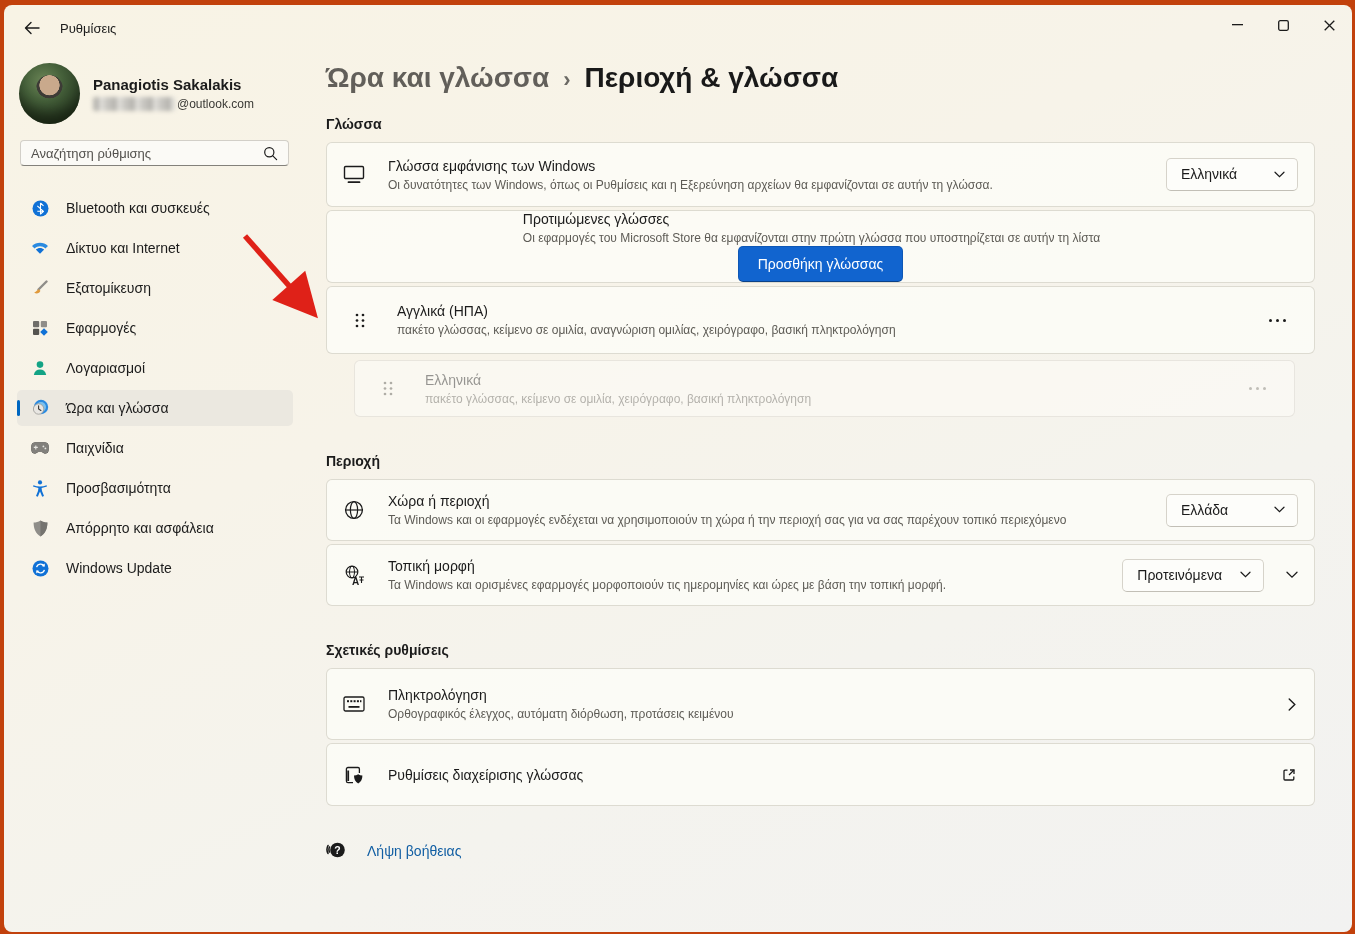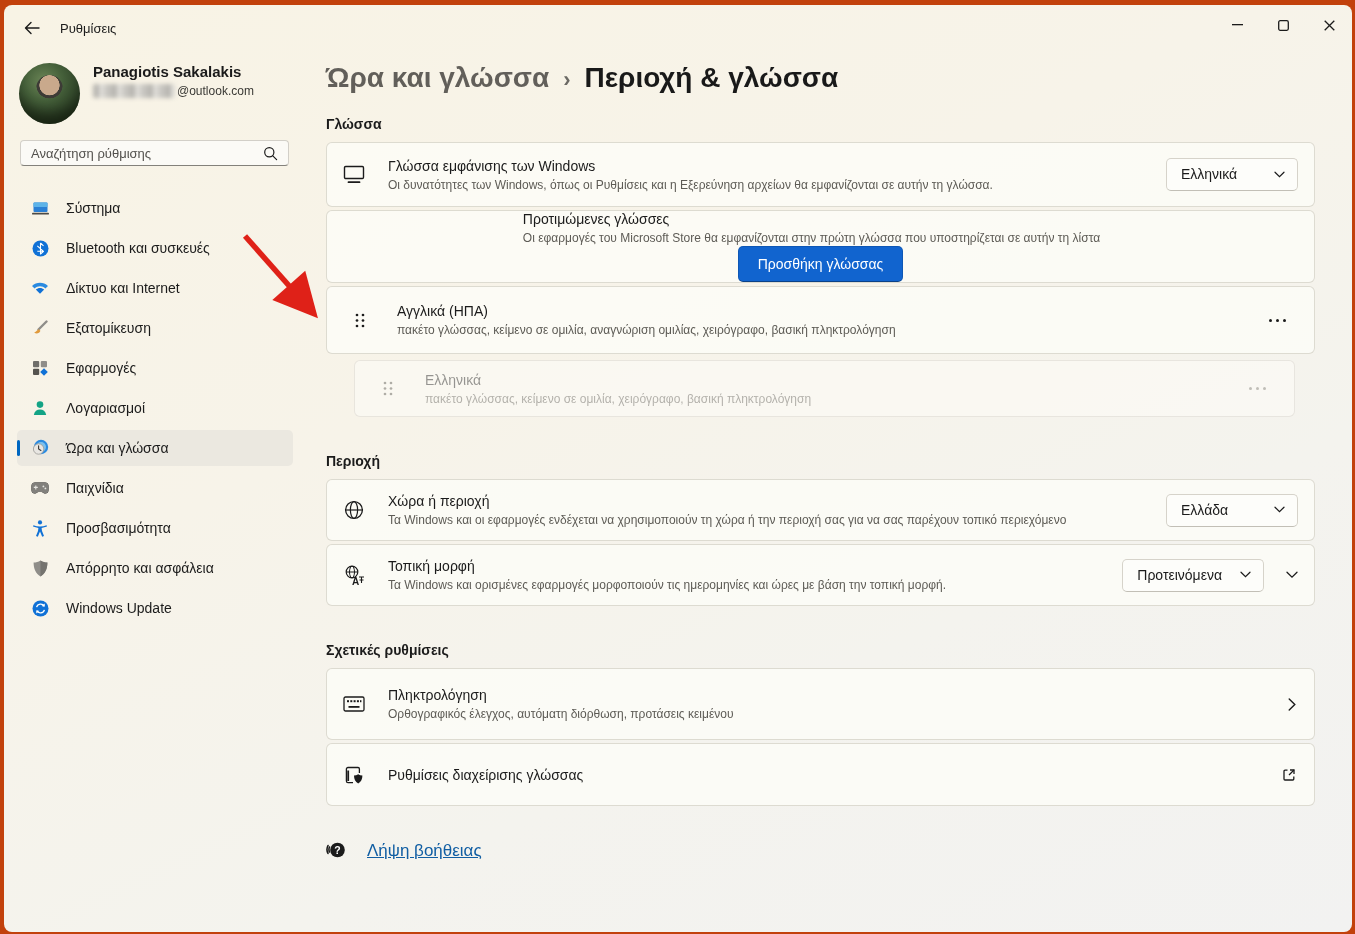--- a/index.html
+++ b/index.html
@@ -12,21 +12,21 @@
   }
   
   .titlebar { height:46px; display:flex; align-items:center; position:relative; }
   .back-btn { width:32px; height:32px; margin-left:12px; display:flex; align-items:center; justify-content:center; border-radius:4px; cursor:pointer; }
   .app-title { margin-left:12px; font-size:13px; color:#1b1b1b; }
   .caption-btns { position:absolute; right:0; top:0; height:40px; display:flex; }
   .cap { width:46px; height:40px; display:flex; align-items:center; justify-content:center; cursor:pointer; }
   
   .body-row { display:flex; height:calc(100% - 46px); }
   .sidebar { width:302px; flex-shrink:0; padding-top:4px; }
-  .profile { display:flex; align-items:flex-start; gap:13px; margin:8px 16px 16px 15px; }
+  .profile { display:flex; align-items:center; gap:13px; margin:8px 16px 16px 15px; }
   .avatar { width:61px; height:61px; border-radius:50%; flex-shrink:0;
     background:radial-gradient(circle at 40% 30%, #6b8556 0%, #45603a 35%, #2a3c24 70%, #18220f 100%);
     box-shadow:inset 0 -18px 14px -8px rgba(20,28,14,.7); position:relative; overflow:hidden;}
   .avatar::after { content:""; position:absolute; left:17px; top:12px; width:27px; height:27px; border-radius:50%;
     background:radial-gradient(circle at 50% 38%, #c9a98c 0 46%, #3d3b36 48% 60%, transparent 62%); }
   .profile-name { font-size:15px; font-weight:700; color:#1b1b1b; }
   .profile-email { margin-top:4px; font-size:12px; color:#3a3935; display:flex; align-items:center; }
   .blur-chip { display:inline-block; width:82px; height:14px; margin-right:2px; border-radius:2px;
     background:repeating-linear-gradient(90deg,#b9b7b2 0 6px,#dcdad5 6px 12px,#c7c5c0 12px 18px); filter:blur(2.2px); }
   .searchbox { margin:0 17px 22px 16px; height:19px; background:#fbfaf6; border:1px solid #d2cfc8; border-bottom:1px solid #83817b;
@@ -63,21 +63,21 @@
   .more-dots i { width:3px; height:3px; border-radius:50%; background:#1b1b1b; }
   .row-lang1 { height:68px; margin-bottom:6px; }
   .row-lang2 { height:57px; margin-left:28px; margin-right:20px; background:rgba(253,252,248,.55); border-color:rgba(170,165,150,.22); }
   .row-lang2 .faded { opacity:.45; }
   .row-lang2 .more-dots i { background:#7a786f; }
   .h65 { height:65px; } .h73 { height:73px;flex-direction:column; } .h62 { height:62px; } .h61 { height:72px; } .h63 { height:63px;justify-content:center; }
   .expander { margin-left:22px; cursor:pointer; display:flex; }
   .chev-right { margin-right:2px; cursor:pointer; display:flex; }
   .gap-region { margin-top:36px; }
   .help-row { display:flex; align-items:center; gap:21px; margin-top:34px; }
-  .help-link { font-size:17px; color:#115ea3; cursor:pointer;text-decoration:underline; }
+  .help-link { font-size:14px; color:#115ea3; cursor:pointer; }
   .arrow-overlay { position:absolute; pointer-events:none; }
 </style>
 </head>
 <body>
 
 <div class="frame">
 <div class="window">
 
   <div class="titlebar">
     <div class="back-btn">
@@ -123,30 +123,20 @@
         <input type="text" placeholder="Αναζήτηση ρύθμισης" style="">
         <svg width="15" height="15" viewBox="0 0 15 15">
           <circle cx="6.3" cy="6.3" r="4.6" fill="none" stroke="#1b1b1b" stroke-width="1.2"></circle>
           <path d="M9.8 9.8 L13.6 13.6" stroke="#1b1b1b" stroke-width="1.2" stroke-linecap="round"></path>
         </svg>
       </div>
 
       <div class="nav">
         <div class="nav-item">
           <span class="nav-ico">
-            <svg width="17" height="16" viewBox="0 0 17 16">
-                  <rect x="1.5" y="2.5" width="14" height="9.5" rx="1" fill="#2a7fd4"></rect>
-                  <rect x="1.5" y="2.5" width="14" height="4.5" rx="1" fill="#5db3e8"></rect>
-                  <rect x="0" y="12.7" width="17" height="1.9" rx="0.9" fill="#4c4a46"></rect>
-                </svg>
-          </span>
-          <span>Σύστημα</span>
-        </div>
-        <div class="nav-item">
-          <span class="nav-ico">
             <svg width="17" height="17" viewBox="0 0 17 17">
                   <circle cx="8.5" cy="8.5" r="8" fill="#1071d6"></circle>
                   <path d="M8.5 3 v11 l3-2.7 L5.3 5.8 M8.5 14 l3-2.7 L5.3 11.2 M8.5 3 l3 2.8" stroke="#fff" stroke-width="1.1" fill="none" stroke-linejoin="round"></path>
                 </svg>
           </span>
           <span>Bluetooth και συσκευές</span>
         </div>
         <div class="nav-item">
           <span class="nav-ico">
             <svg width="18" height="14" viewBox="0 0 18 14">

